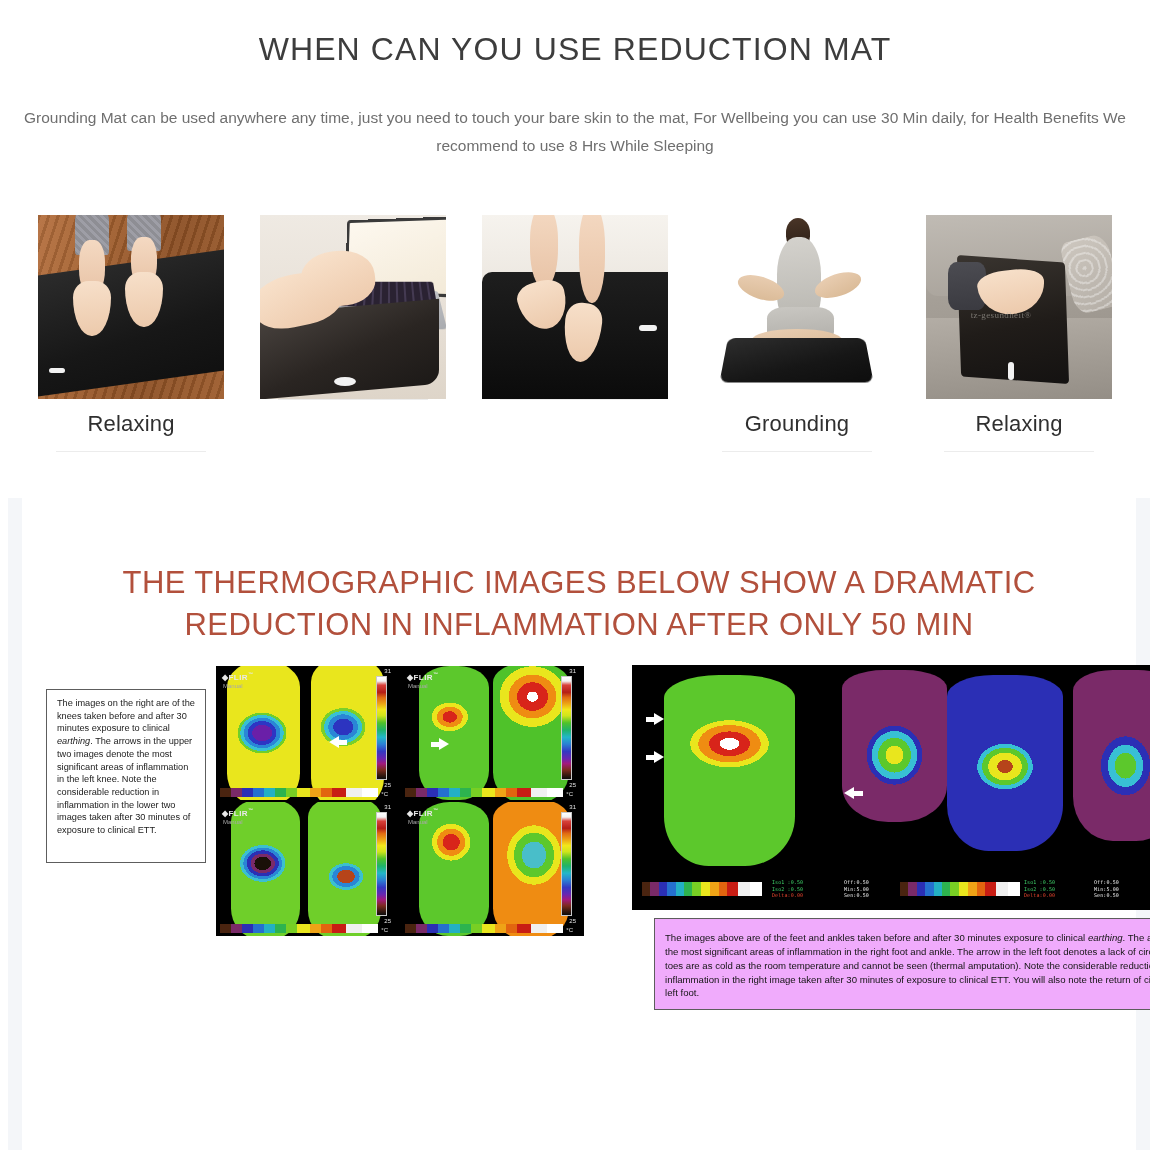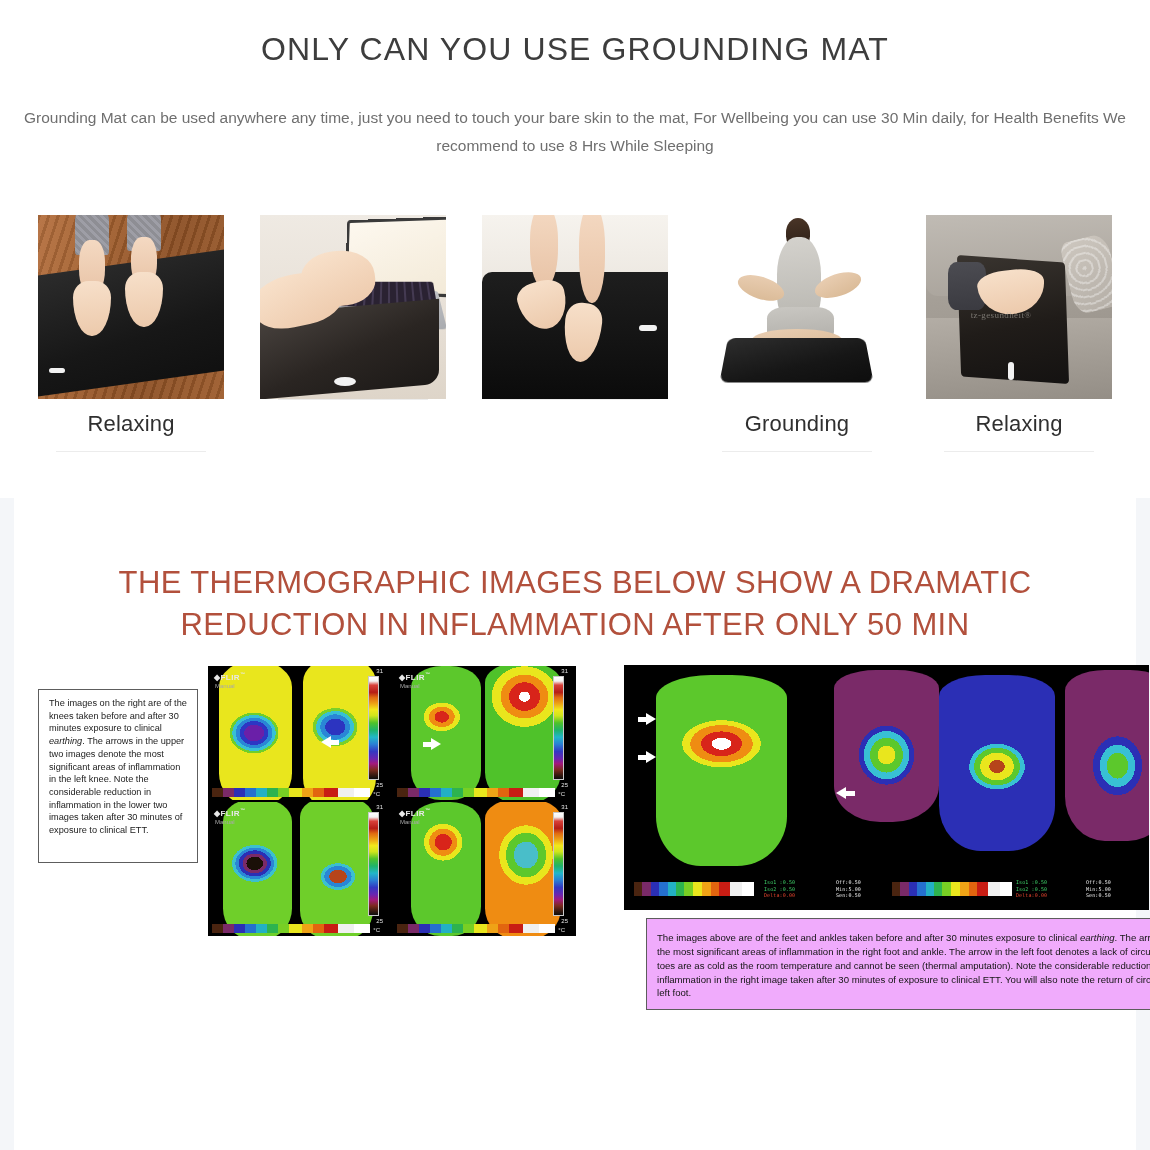--- a/index.html
+++ b/index.html
@@ -192,20 +192,21 @@
       linear-gradient(160deg,#cdc7bf,#b4aea6);
     border-radius: 18% 30% 20% 28%;
     transform: rotate(-14deg);
   }
 
   
   .section-bottom {
     position: relative;
     height: 652px;
     background: #f4f6f9;
+    margin-left: 8px;
   }
   .section-card {
     position: absolute;
     left: 14px; top: 0; right: 14px; bottom: 0;
     background: #ffffff;
   }
   .thermo-title {
     text-align: center;
     padding-top: 64px;
     font-size: 31px;
@@ -399,21 +400,21 @@
   .arrow.right { border-left: 10px solid #ffffff; }
   .arrow-tail {
     position:absolute; height:5px; width:9px; background:#ffffff;
   }
 </style>
 </head>
 <body>
 
 <div class="section-top">
 
-  <h1 class="page-title">ONLY CAN YOU USE GROUNDING MAT</h1>
+  <h1 class="page-title">WHEN CAN YOU USE REDUCTION MAT</h1>
 
   <p class="page-subtitle">Grounding Mat can be used anywhere any time, just you need to touch your bare skin to the mat, For Wellbeing you can use 30 Min daily, for Health Benefits We recommend to use 8 Hrs While Sleeping</p>
 
   <div class="gallery">
 
     <div class="gallery-item">
       <div class="gallery-thumb">
         <div class="scene sc-wood"></div>
         <div class="sc-mat1"></div>
         <div class="sc-sock" style="left:20%;top:-2%;width:18%;height:24%;"></div>

